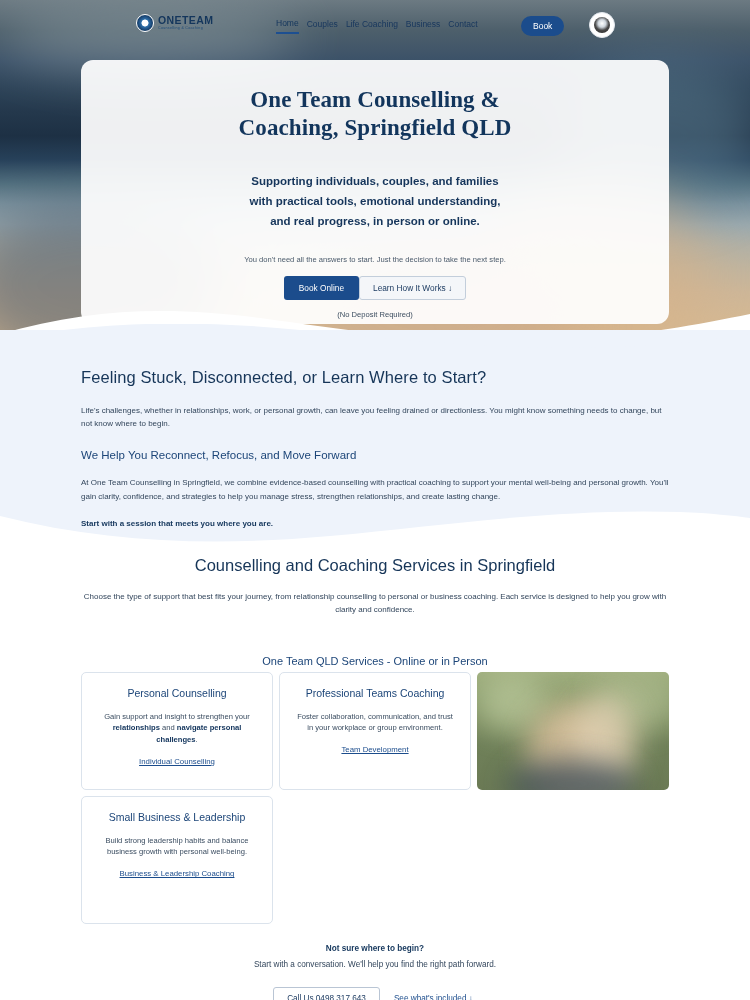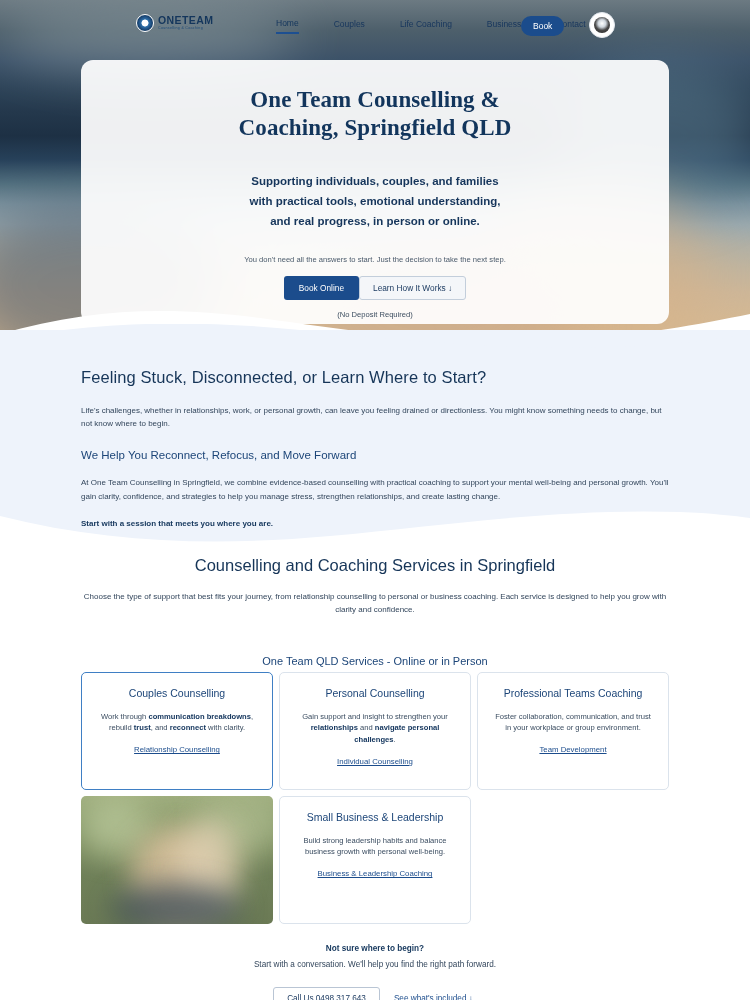--- a/index.html
+++ b/index.html
@@ -99,21 +99,21 @@
     font-size: 3.6px;
     letter-spacing: .3px;
     color: #1d4a78;
     margin-top: 1px;
   }
   .nav-links {
     position: absolute;
     left: 276px;
     top: 18px;
     display: flex;
-    gap: 35px;
+    gap: 8px;
     align-items: center;
   }
   .nav-link {
     font-size: 8.5px;
     color: #17365d;
     text-decoration: none;
     padding-bottom: 4px;
     white-space: nowrap;
   }
   .nav-link.active {
@@ -474,25 +474,20 @@
 
   <div class="sec3">
     <h2>Counselling and Coaching Services in Springfield</h2>
     <p class="lead">Choose the type of support that best fits your journey, from relationship counselling to personal or business coaching. Each service is designed to help you grow with clarity and confidence.</p>
     <p class="sub">One Team QLD Services - Online or in Person</p>
   </div>
 
   <div class="cards">
 
 
-    <div class="card featured">
-      <h4>Couples Counselling</h4>
-      <p><span>Work through </span><b>communication breakdowns</b><span>, rebuild </span><b>trust</b><span>, and </span><b>reconnect</b><span> with clarity.</span></p>
-      <a href="#">Relationship Counselling</a>
-    </div>
 
     <div class="card">
       <h4>Personal Counselling</h4>
       <p><span>Gain support and insight to strengthen your </span><b>relationships</b><span> and </span><b>navigate personal challenges</b><span>.</span></p>
       <a href="#">Individual Counselling</a>
     </div>
 
     <div class="card">
       <h4>Professional Teams Coaching</h4>
       <p>Foster collaboration, communication, and trust in your workplace or group environment.</p>

